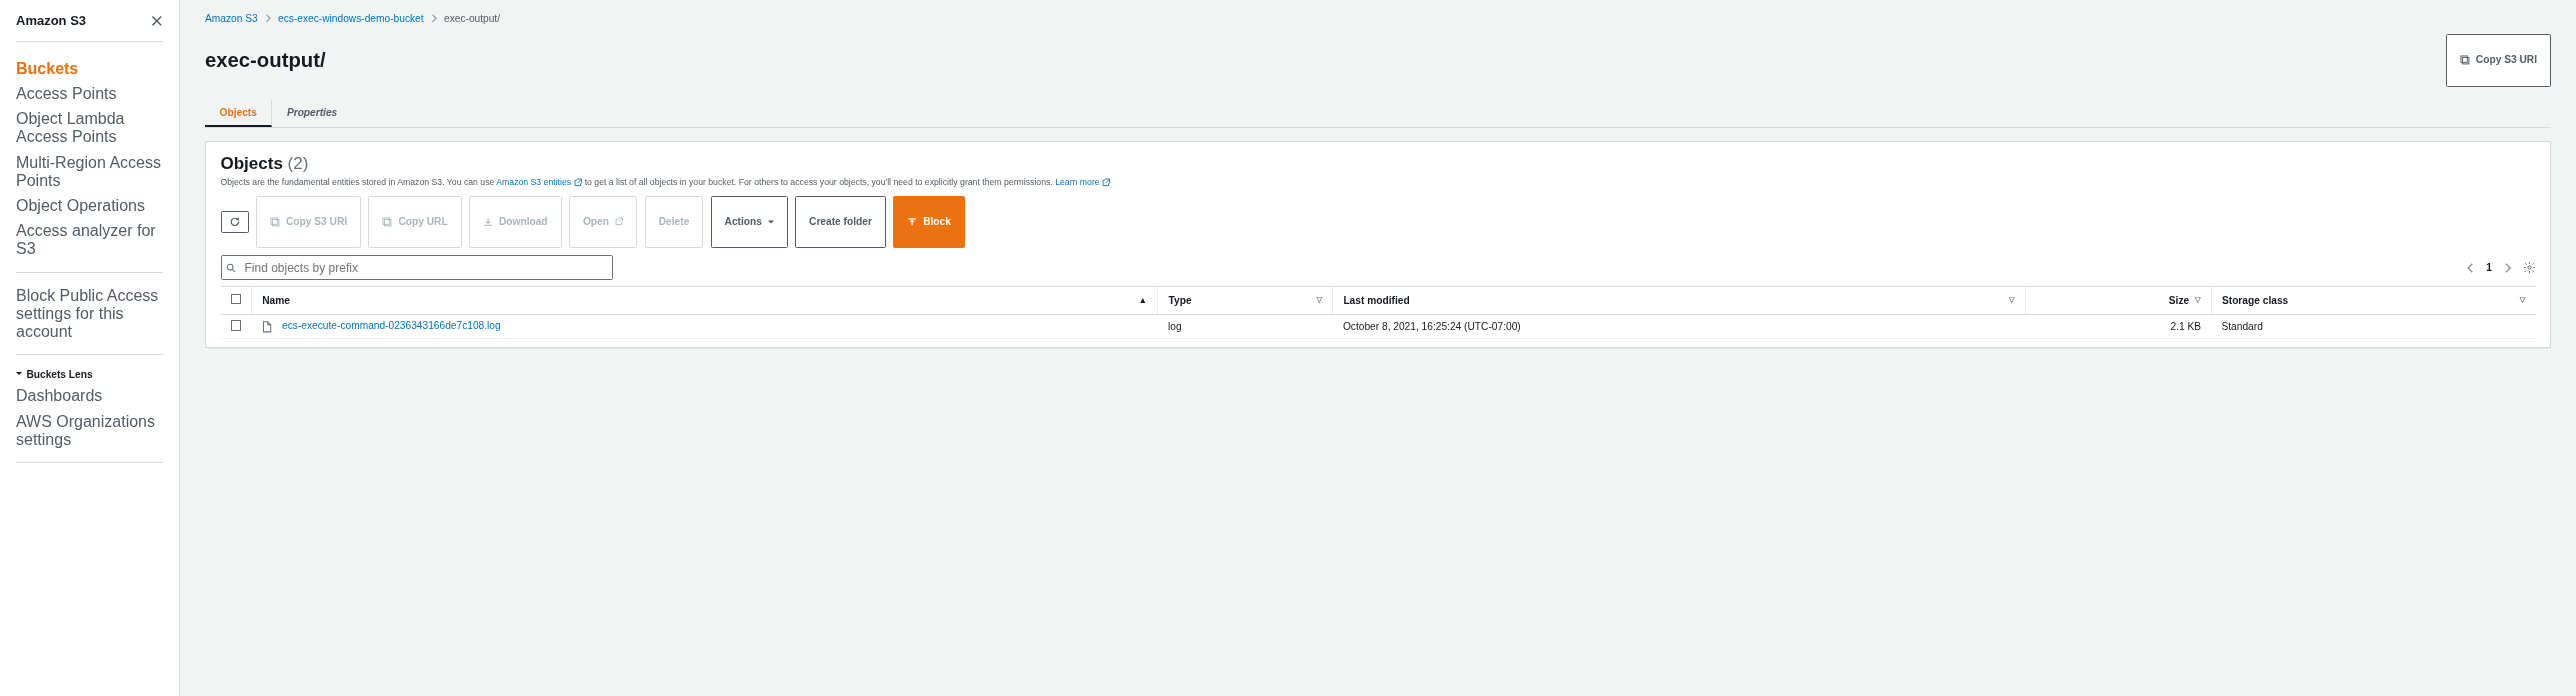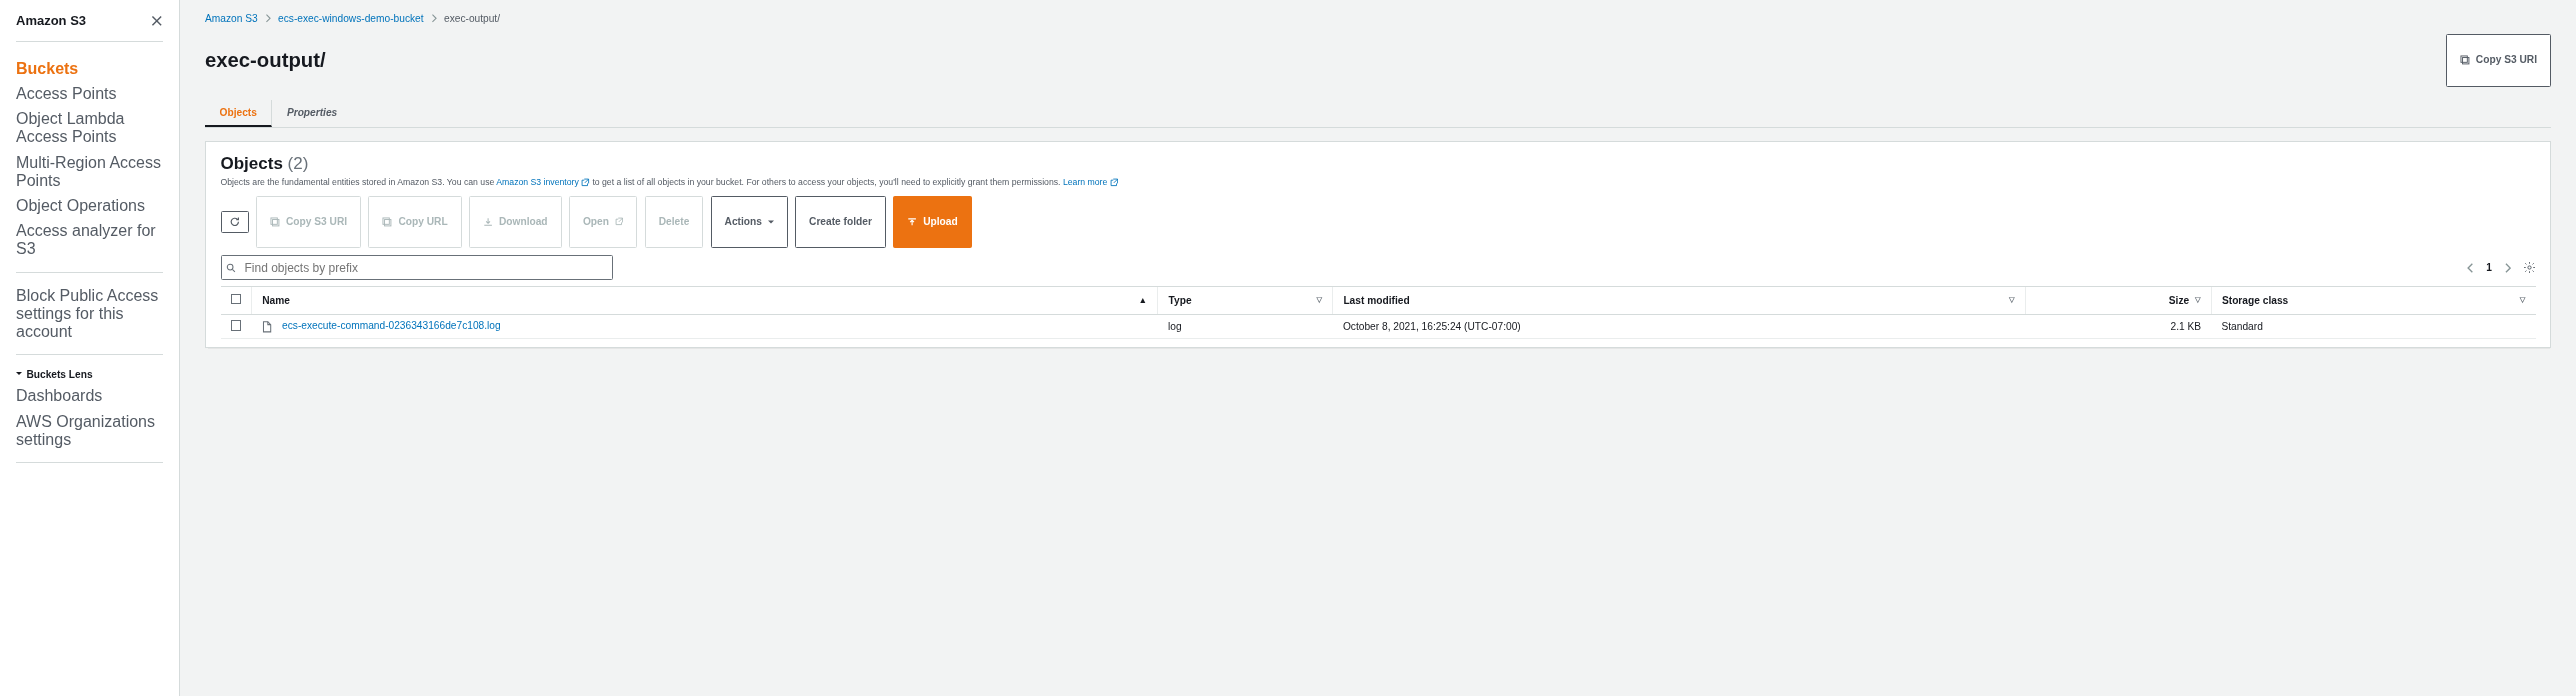--- a/index.html
+++ b/index.html
@@ -190,21 +190,21 @@
 
   <section class="panel">
     <div class="panel-inner">
       <div>
         <span class="panel-title">
           <span>Objects</span>
           <span class="count">(2)</span>
         </span>
         <div class="panel-desc">
           <span>Objects are the fundamental entities stored in Amazon S3. You can use </span>
-          <a>Amazon S3 inventory</a>
+          <a>Amazon S3 entities</a>
           <span class="ext-link-icon" style="display:inline-block;vertical-align:middle;">
             <svg width="8.7" height="8.7" viewBox="0 0 16 16">
                 <path d="M6 2h8v8M14 2L7 9" stroke="currentColor" stroke-width="1.6" fill="none"></path>
                 <path d="M12 10v4H2V4h4" stroke="currentColor" stroke-width="1.6" fill="none"></path>
               </svg>
           </span>
           <span> to get a list of all objects in your bucket. For others to access your objects, you'll need to explicitly grant them permissions. </span>
           <a>Learn more</a>
           <span class="ext-link-icon" style="display:inline-block;vertical-align:middle;">
             <svg width="8.7" height="8.7" viewBox="0 0 16 16">
@@ -267,21 +267,21 @@
         </button>
         <button class="btn">
           <span>Create folder</span>
         </button>
         <button class="btn primary">
           <span>
             <svg width="10.2" height="10.2" viewBox="0 0 16 16">
                 <path d="M8 13V5m0 0L5 8m3-3 3 3M2 3h12" fill="none" stroke="currentColor" stroke-width="1.8"></path>
               </svg>
           </span>
-          <span>Upload</span>
+          <span>Block</span>
         </button>
       </div>
 
       <div class="toolbar2">
         <div class="search-wrap">
           <span class="search-icon-pos">
             <svg width="10.2" height="10.2" viewBox="0 0 16 16">
                 <circle cx="6.5" cy="6.5" r="4.5" fill="none" stroke="currentColor" stroke-width="1.6"></circle>
                 <path d="M10 10l4 4" stroke="currentColor" stroke-width="1.6"></path>
               </svg>

